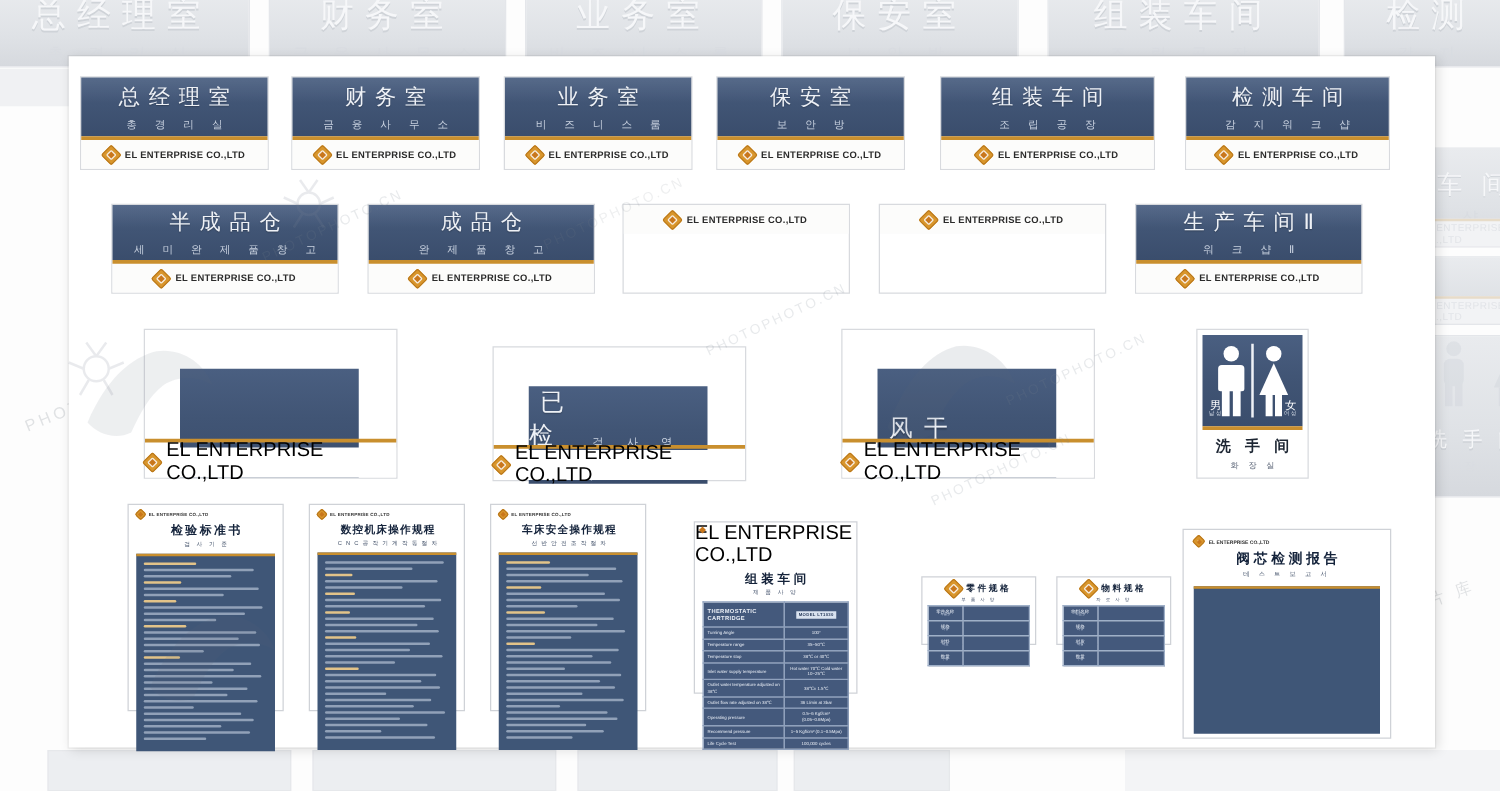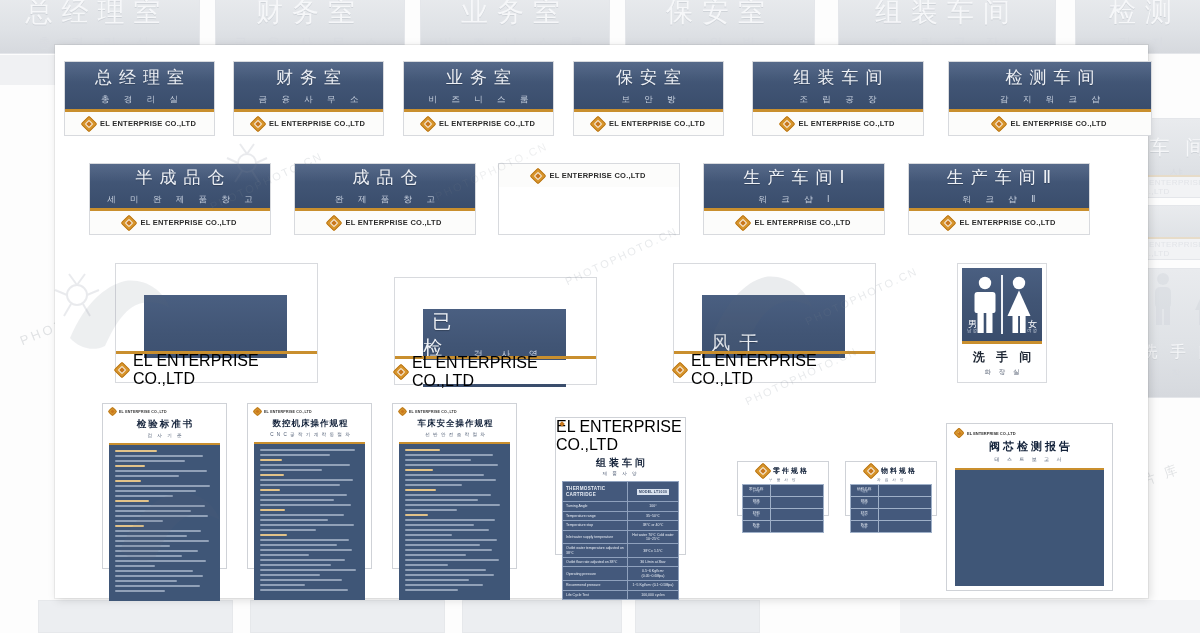--- a/index.html
+++ b/index.html
@@ -277,21 +277,21 @@
       </div>
       <div class="foot">
         <span class="dmd">
             <i></i>
             <b></b>
           </span>
         <span class="lg-txt">EL ENTERPRISE CO.,LTD</span>
       </div>
     </div>
 
-    <div class="sign r1" style="left:893px;top:16px;width:204px;height:75px;">
+    <div class="sign r1" style="left:893px;top:16px;width:164px;height:75px;">
       <div class="head">
         <div class="cn">检测车间</div>
         <div class="kr">감 지 워 크 샵</div>
       </div>
       <div class="foot">
         <span class="dmd">
             <i></i>
             <b></b>
           </span>
         <span class="lg-txt">EL ENTERPRISE CO.,LTD</span>
@@ -330,24 +330,20 @@
       <div class="foot">
         <span class="dmd">
             <i></i>
             <b></b>
           </span>
         <span class="lg-txt">EL ENTERPRISE CO.,LTD</span>
       </div>
     </div>
 
     <div class="sign r2" style="left:648px;top:118px;width:182px;height:72px;">
-      <div class="head">
-        <div class="cn">生产车间Ⅰ</div>
-        <div class="kr">워 크 샵 Ⅰ</div>
-      </div>
       <div class="foot">
         <span class="dmd">
             <i></i>
             <b></b>
           </span>
         <span class="lg-txt">EL ENTERPRISE CO.,LTD</span>
       </div>
     </div>
 
     <div class="sign r2" style="left:853px;top:118px;width:182px;height:72px;">

